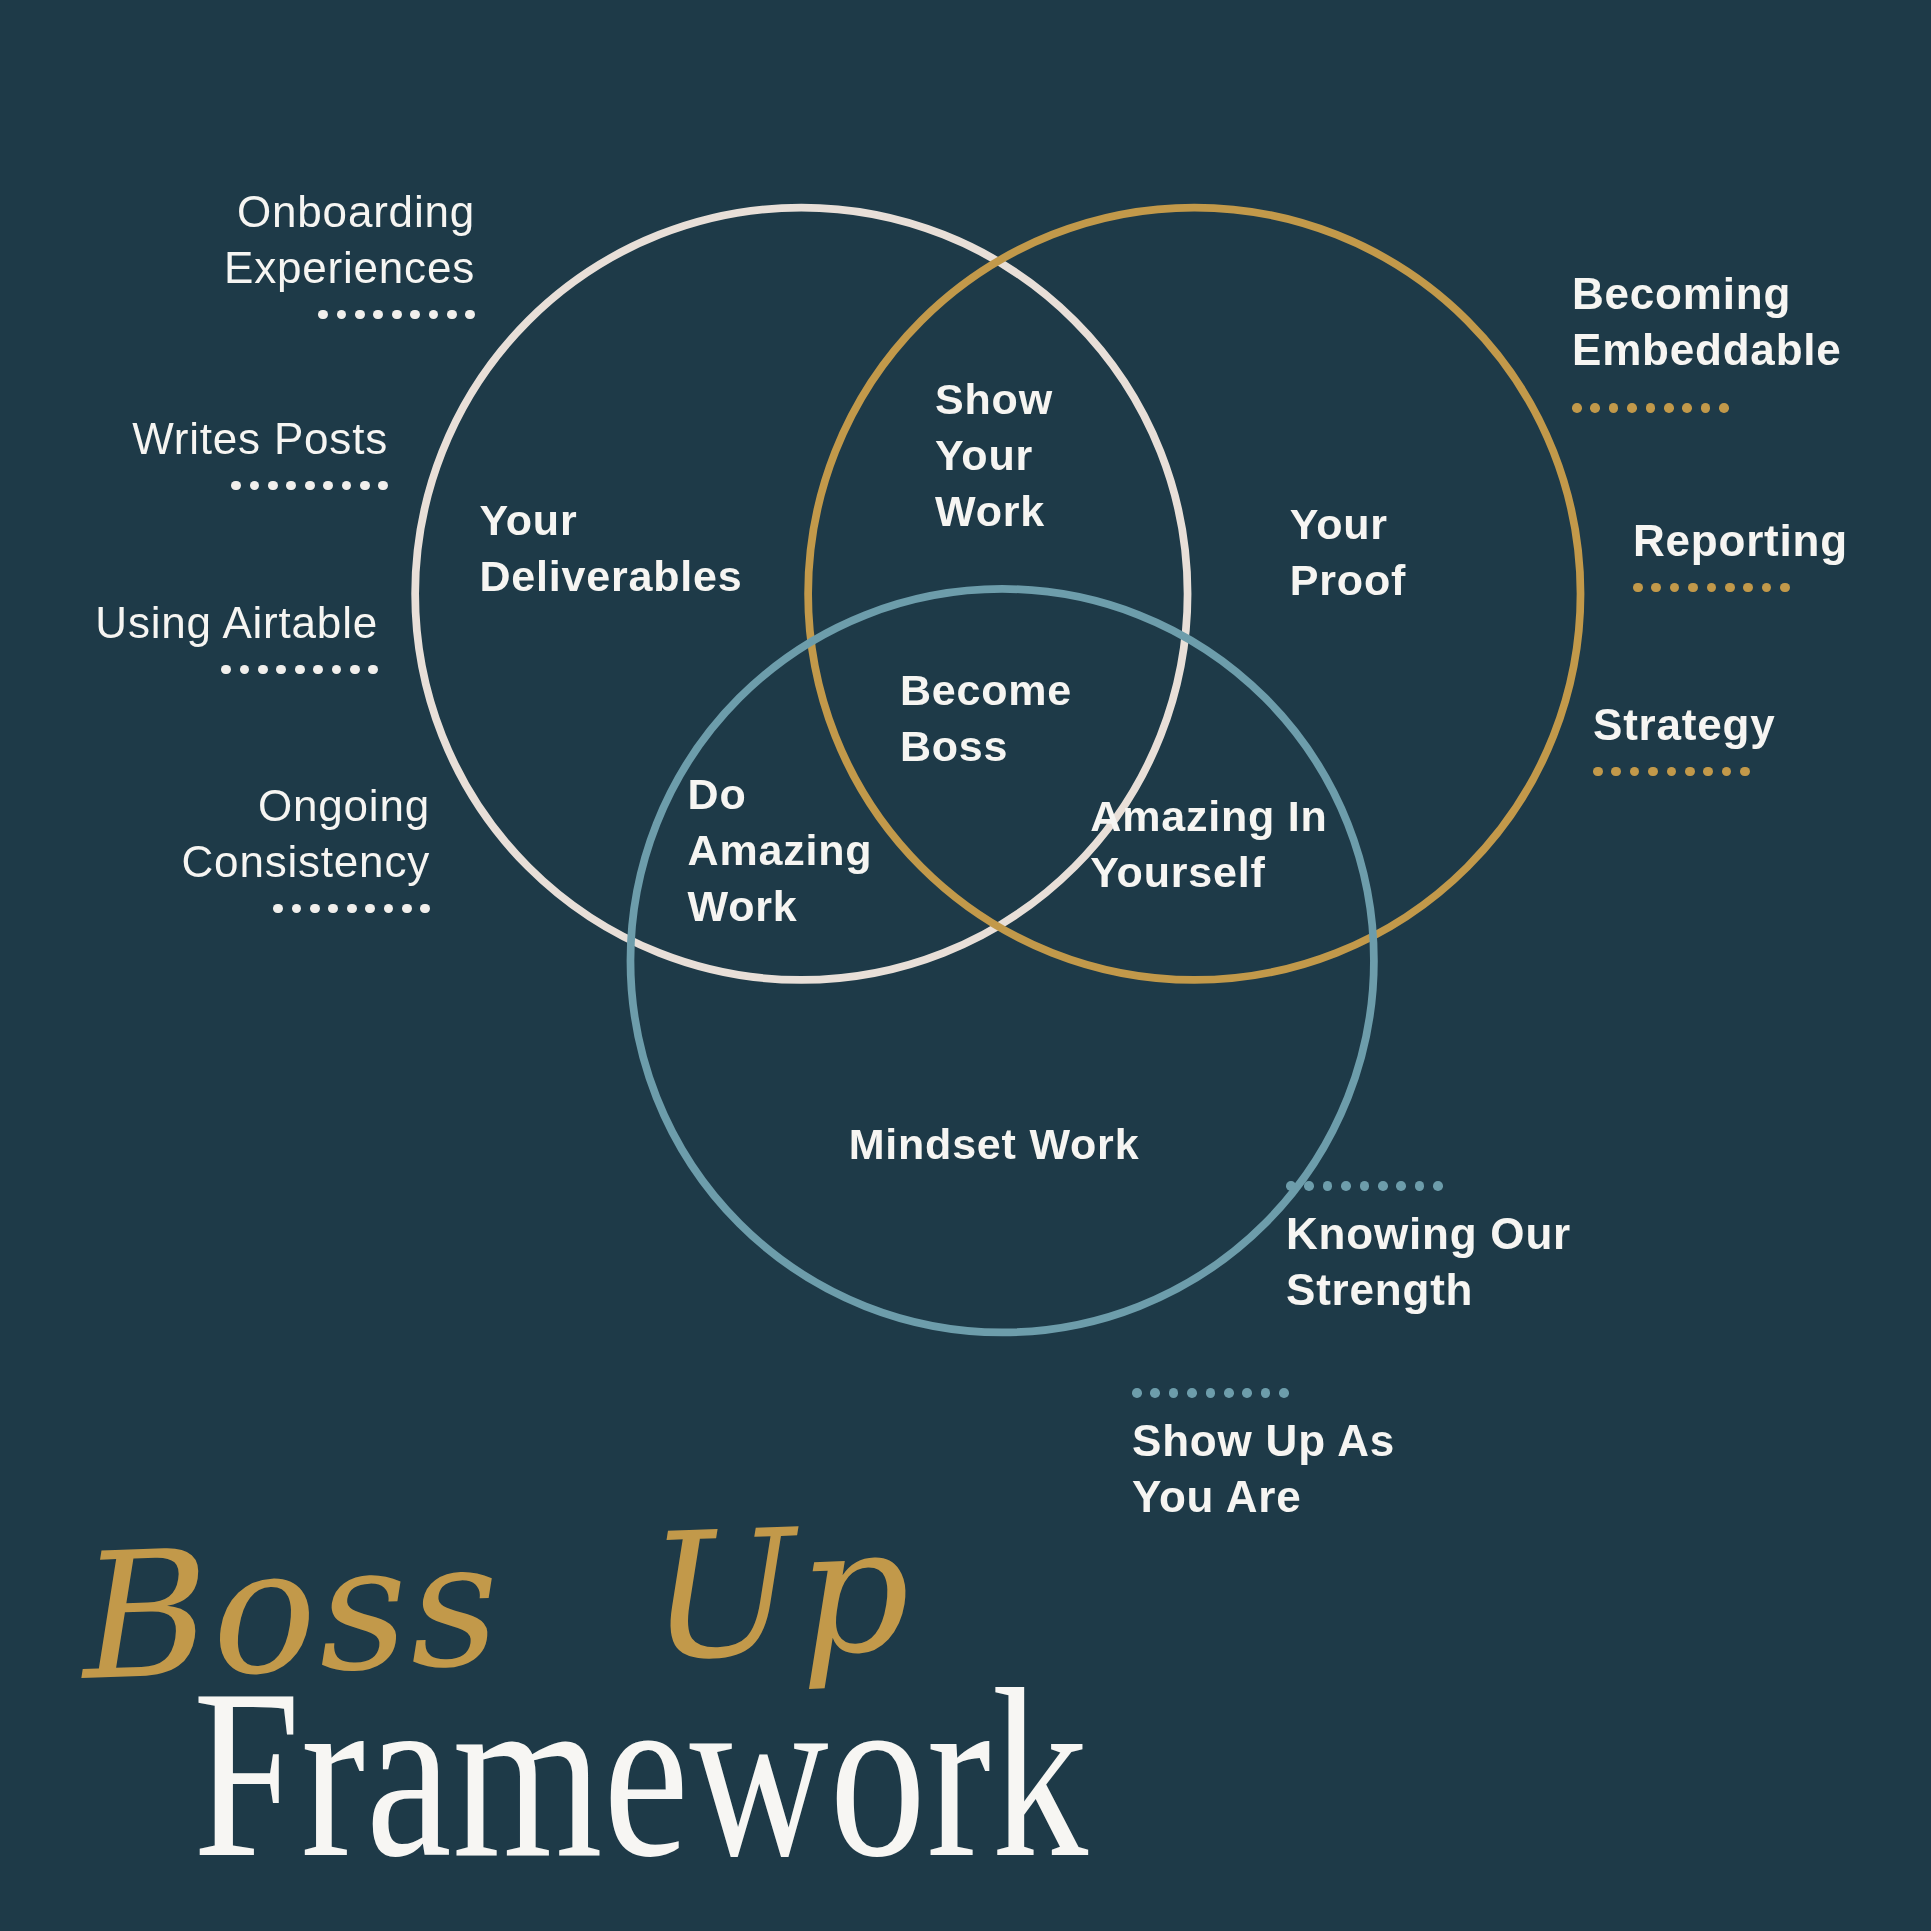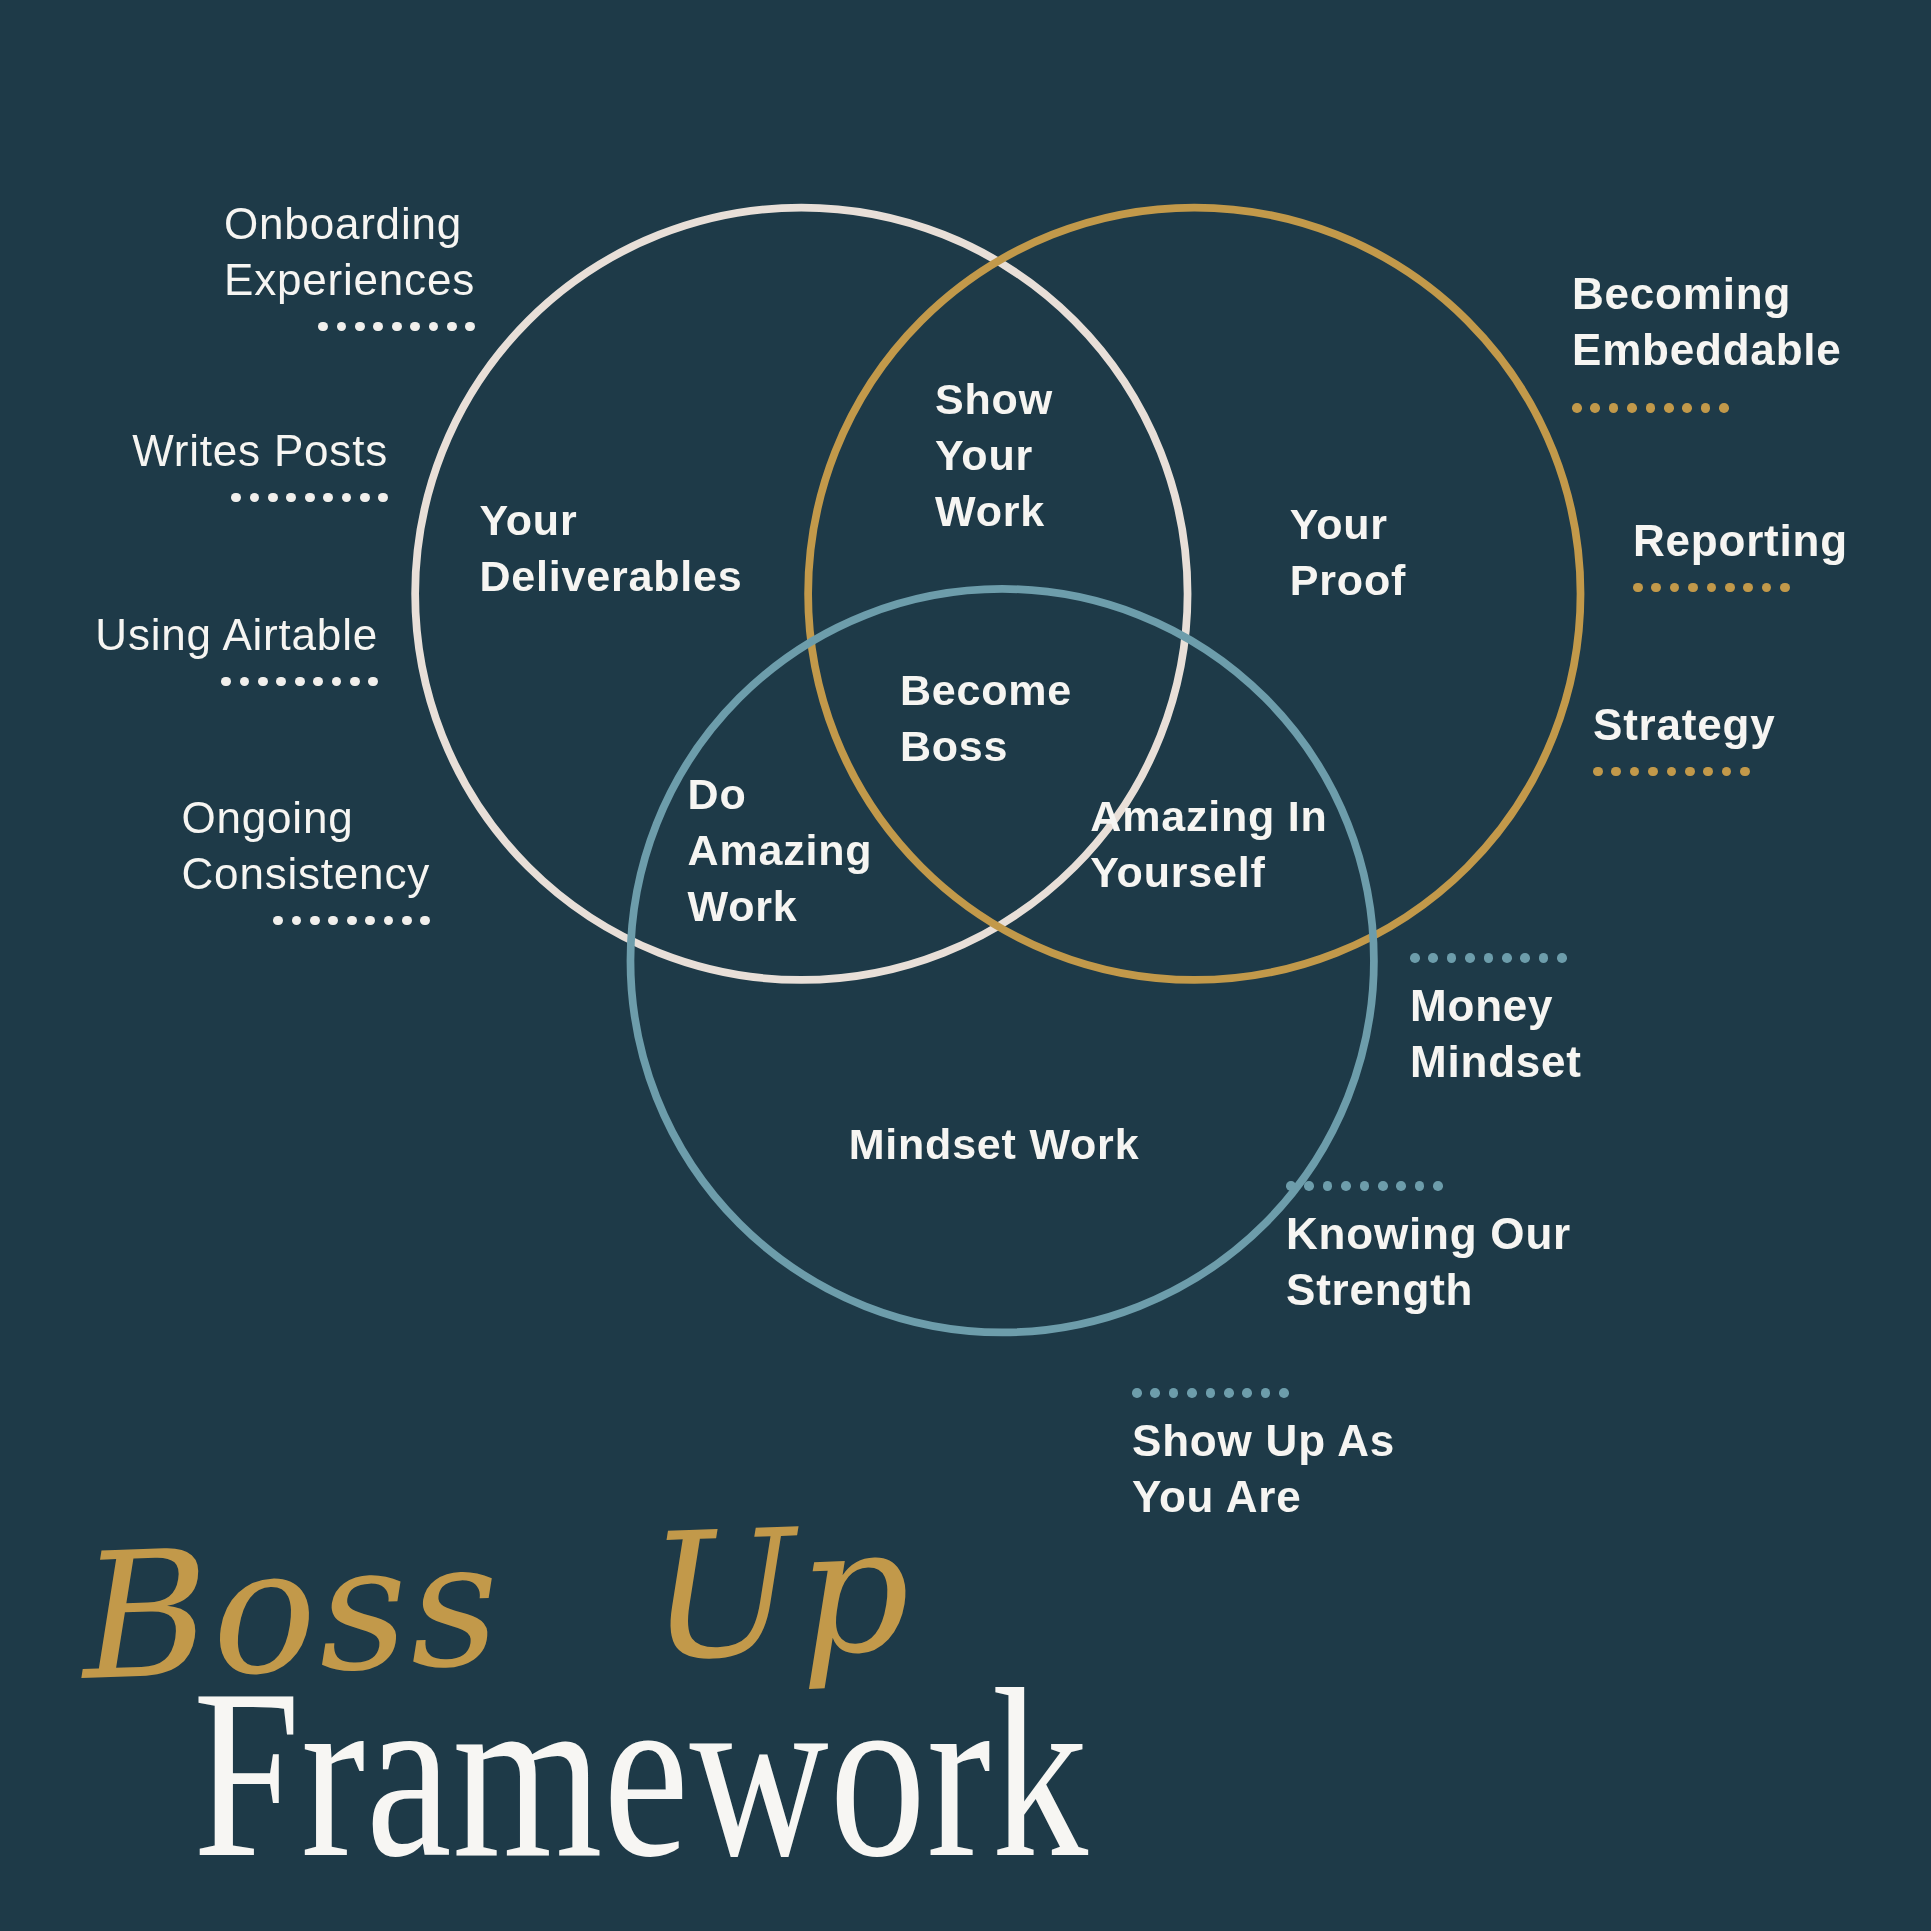--- a/index.html
+++ b/index.html
@@ -27,21 +27,21 @@
     font-weight:700;
   }
 
   
   .side-label{
     position:absolute;
     font-size:44px;
     line-height:56px;
     letter-spacing:0.8px;
   }
-  .side-label.align-right{margin-top:12px;}
+  .side-label.align-right{text-align:right;}
   .side-label.align-left{text-align:left;font-weight:bold;}
 
   
   .dots{display:flex;gap:8.7px;margin-top:13.5px;}
   .dots i{display:block;width:9.7px;height:9.7px;border-radius:50%;background:currentColor;}
   .align-right .dots{justify-content:flex-end;}
   .dots.gap-lg{margin-top:25px;}
   .dots.above{margin-top:0;margin-bottom:15.4px;}
   .dots-white{color:#f1efec;}
   .dots-gold{color:#c2994a;}
@@ -222,35 +222,20 @@
         <i></i>
         <i></i>
         <i></i>
         <i></i>
         <i></i>
         <i></i>
         <i></i>
       </div>
   </div>
 
-  <div class="side-label align-left" style="left:1410px;top:953px;">
-    <div class="dots dots-teal above">
-        <i></i>
-        <i></i>
-        <i></i>
-        <i></i>
-        <i></i>
-        <i></i>
-        <i></i>
-        <i></i>
-        <i></i>
-      </div>
-    <span class="line">Money</span>
-    <span class="line">Mindset</span>
-  </div>
 
   <div class="side-label align-left" style="left:1286px;top:1181px;">
     <div class="dots dots-teal above">
         <i></i>
         <i></i>
         <i></i>
         <i></i>
         <i></i>
         <i></i>
         <i></i>

